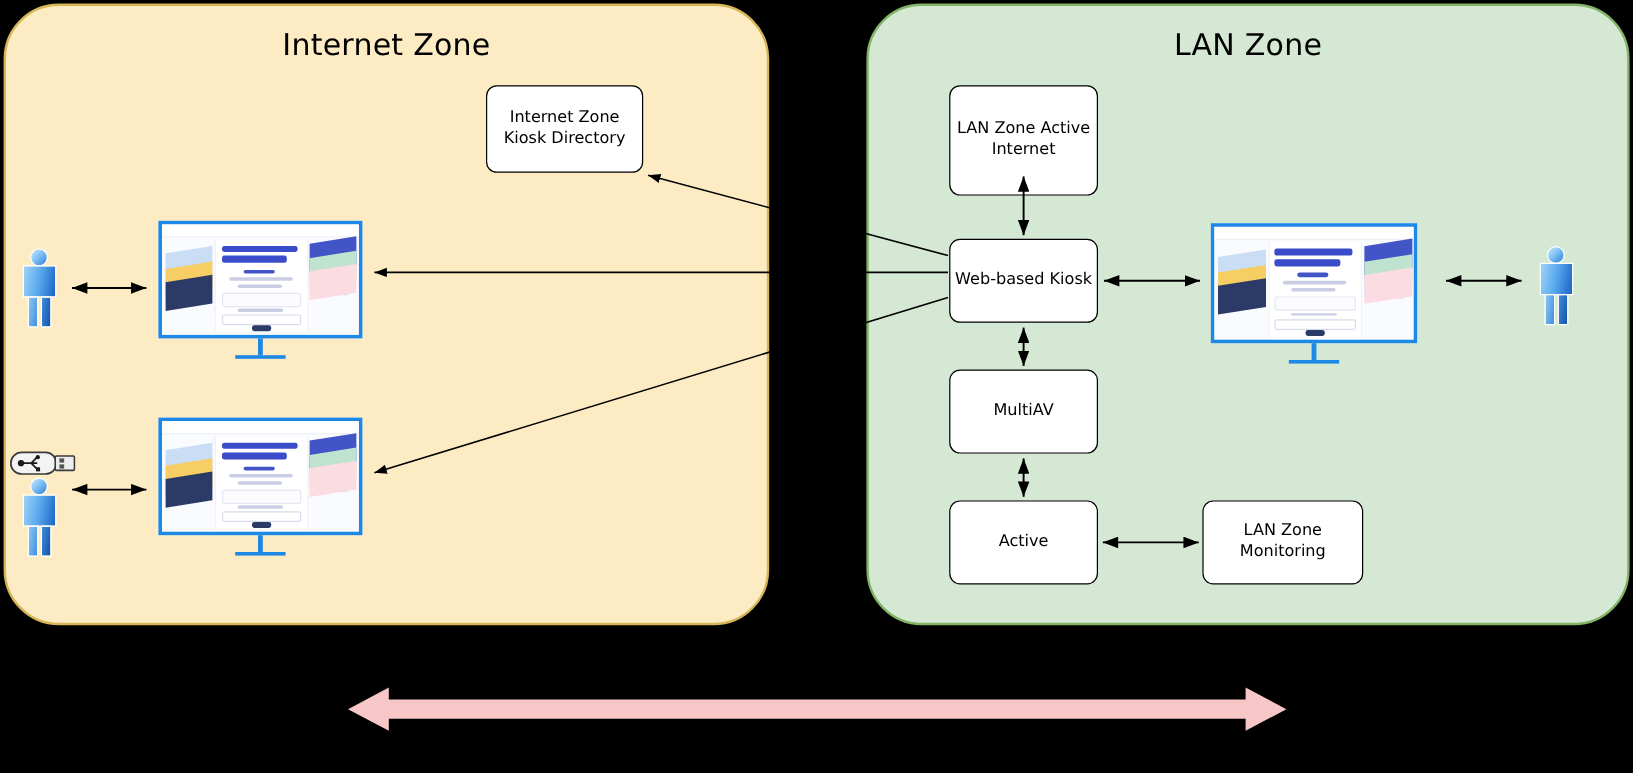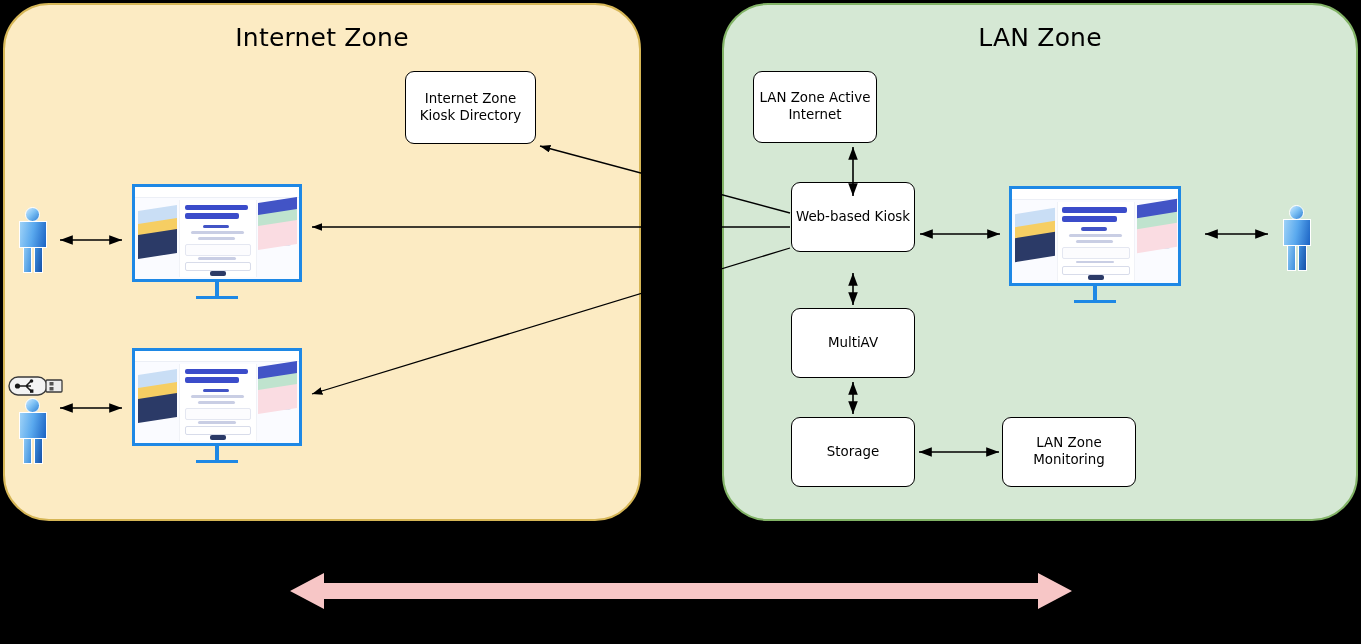--- a/index.html
+++ b/index.html
@@ -180,37 +180,37 @@
     <path d="M9.5 12 L23 12 M18 12 L23 7 M18 12 L23 17" stroke="#1A1A1A" stroke-width="1.5" fill="none"></path>
     <circle cx="23.5" cy="7" r="1.8" fill="#1A1A1A"></circle>
     <rect x="22" y="15.4" width="3.4" height="3.4" fill="#1A1A1A"></rect>
   </svg>
 </div>
 
 <div class="zone" id="lan-zone">
   <div class="zone-title">LAN Zone</div>
 </div>
 
-<div class="nbox" style="left:753px;top:71px;width:124px;height:72px;align-items:center;">
+<div class="nbox" style="left:791px;top:71px;width:124px;height:92px;align-items:center;">
   <span>
     <span>LAN Zone Active</span><br>
     <span>Internet</span>
   </span>
 </div>
 
-<div class="nbox" style="left:791px;top:182px;width:124px;height:70px;">
+<div class="nbox" style="left:791px;top:199px;width:124px;height:70px;">
   <span style="white-space:nowrap;">Web-based Kiosk</span>
 </div>
 
 <div class="nbox" style="left:791px;top:308px;width:124px;height:70px;">
   <span>MultiAV</span>
 </div>
 
 <div class="nbox" style="left:791px;top:417px;width:124px;height:70px;">
-  <span>Storage</span>
+  <span>Active</span>
 </div>
 
 <div class="nbox" style="left:1002px;top:417px;width:134px;height:70px;">
   <span>
     <span>LAN Zone</span><br>
     <span>Monitoring</span>
   </span>
 </div>
 
 <div class="monitor" style="left:1009px;top:186px;width:172px;height:120px;">

